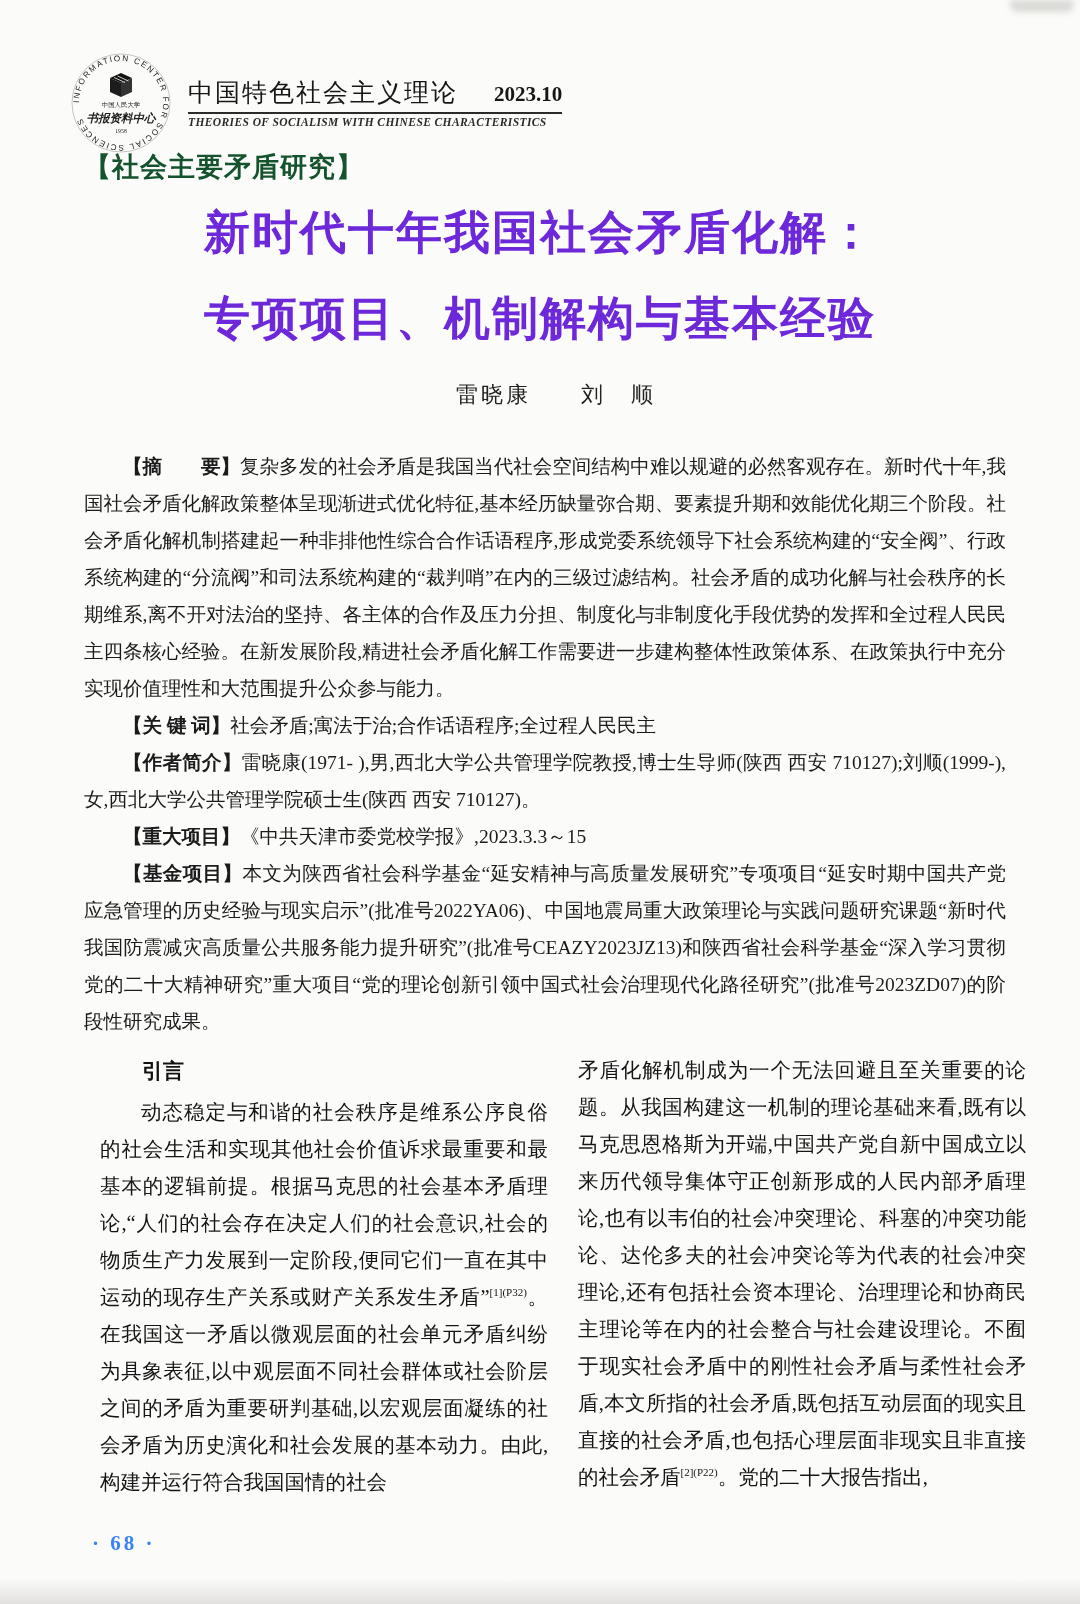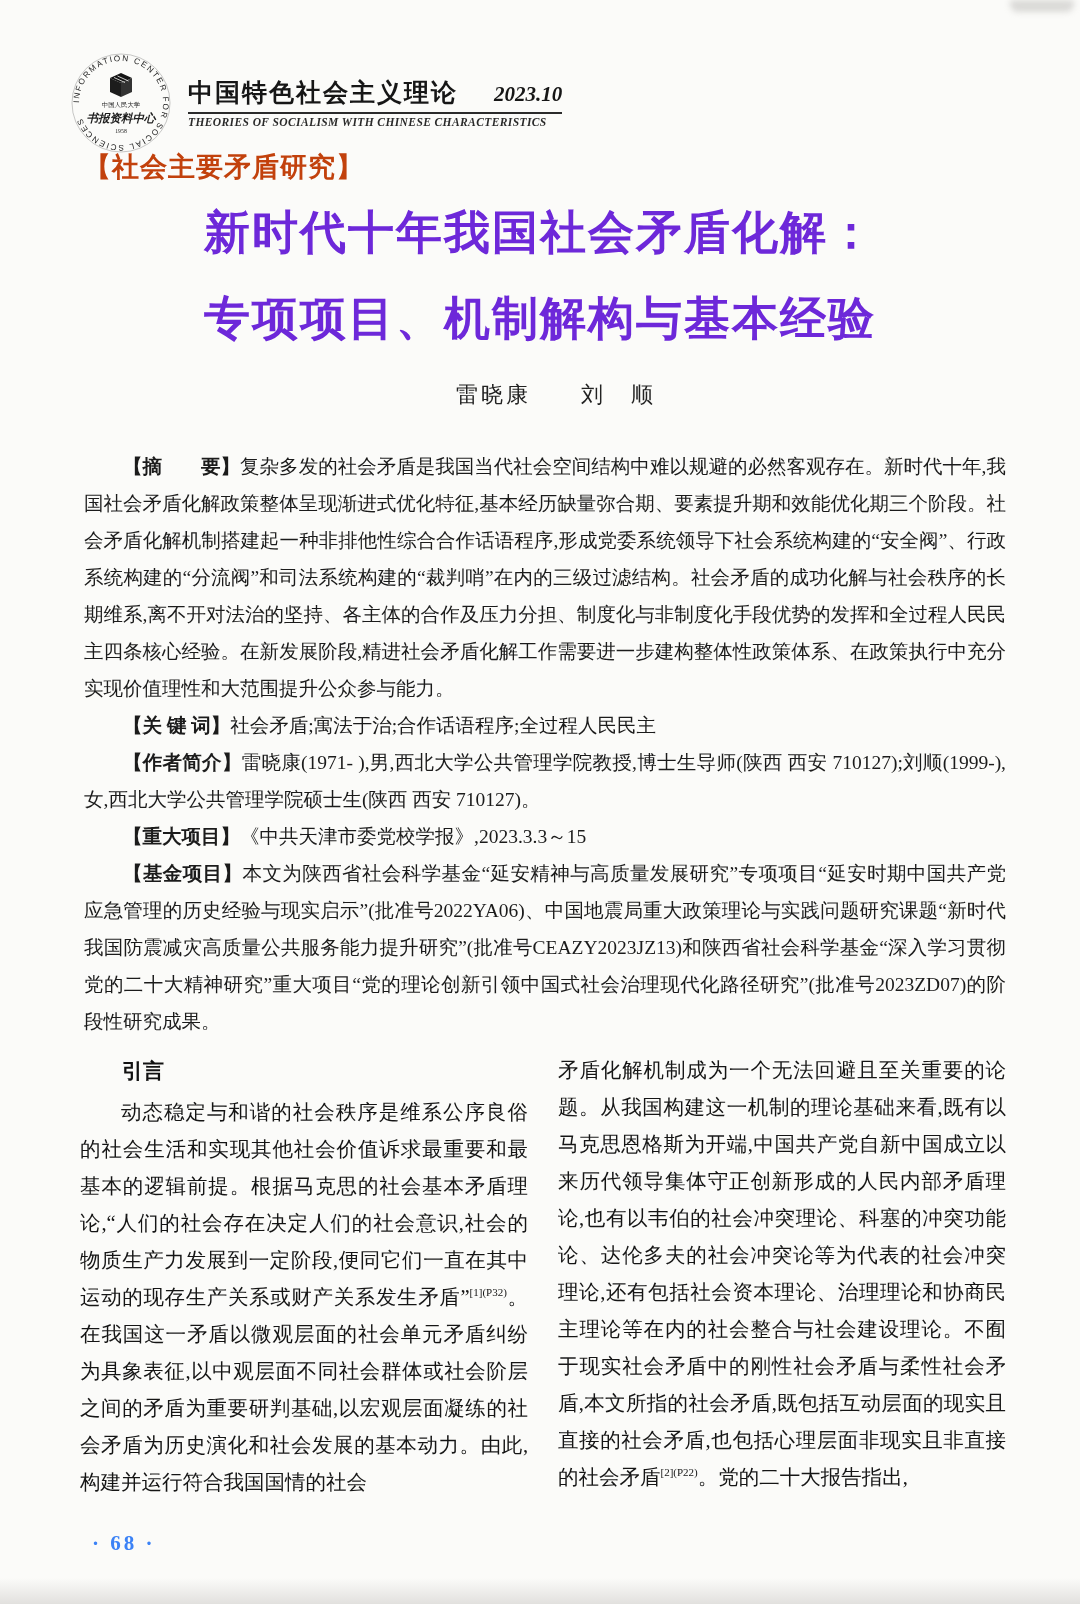--- a/index.html
+++ b/index.html
@@ -20,57 +20,57 @@
   .scan-bottom{
     position:absolute;left:0;right:0;bottom:0;height:26px;
     background:linear-gradient(to bottom, rgba(0,0,0,0), rgba(125,118,114,0.20));
   }
   
   .header{position:absolute;top:52px;left:70px;display:flex;align-items:flex-start;}
   .logo{width:102px;height:102px;flex:0 0 auto;}
   .jblock{margin-left:16px;padding-top:24px;}
   .jline{display:inline-block;border-bottom:2.5px solid #2b2b2b;padding-bottom:3px;white-space:nowrap;}
   .jtitle{
-    font-family:"Liberation Sans", sans-serif;font-weight:bold;
+    font-family:"Liberation Sans", sans-serif;font-weight:normal;
     font-size:25px;letter-spacing:2px;color:#161616;
   }
   .jissue{
-    font-family:"Liberation Serif", serif;font-style:italic;font-weight:bold;
+    font-family:"Liberation Serif", serif;font-weight:bold;
     font-size:21px;margin-left:36px;color:#161616;
   }
   .jsub{
     font-style:italic;font-weight:bold;font-size:11.5px;letter-spacing:.4px;
     margin-top:2px;color:#2a2a2a;white-space:nowrap;
   }
   
   .section-label{
     position:absolute;top:149px;left:84px;
     font-family:"Liberation Sans", sans-serif;font-weight:bold;
-    font-size:27px;letter-spacing:1px;color:#c2410c;
+    font-size:27px;letter-spacing:1px;color:#14532d;
   }
   
   .title{
     position:absolute;top:190px;left:0;width:100%;margin:0;
     text-align:center;font-weight:bold;font-size:46px;line-height:1.86;
     letter-spacing:2px;color:#6d28d9;
   }
   .authors{
     position:absolute;top:380px;left:16px;width:100%;
     text-align:center;font-size:22px;letter-spacing:3px;color:#222;
   }
   
   .meta{position:absolute;top:448px;left:84px;width:922px;}
   .meta p{
     margin:0;text-indent:2em;text-align:justify;
     font-size:19.5px;line-height:37px;color:#1b1b1b;
   }
   .meta .label{font-weight:bold;}
   
   .columns{
-    position:absolute;top:1052px;left:80px;width:926px;
+    position:absolute;top:1052px;left:100px;width:926px;
     display:flex;gap:30px;
   }
   .col{width:448px;text-align:justify;font-size:20.5px;line-height:37px;color:#151515;}
   .intro-heading{
     font-family:"Liberation Sans", sans-serif;font-weight:bold;
     font-size:21px;margin:0 0 5px 0;text-indent:2em;line-height:37px;color:#111;
   }
   .col p{margin:0;}
   .col p.indent{text-indent:2em;}
   sup{font-size:11px;line-height:0;}

